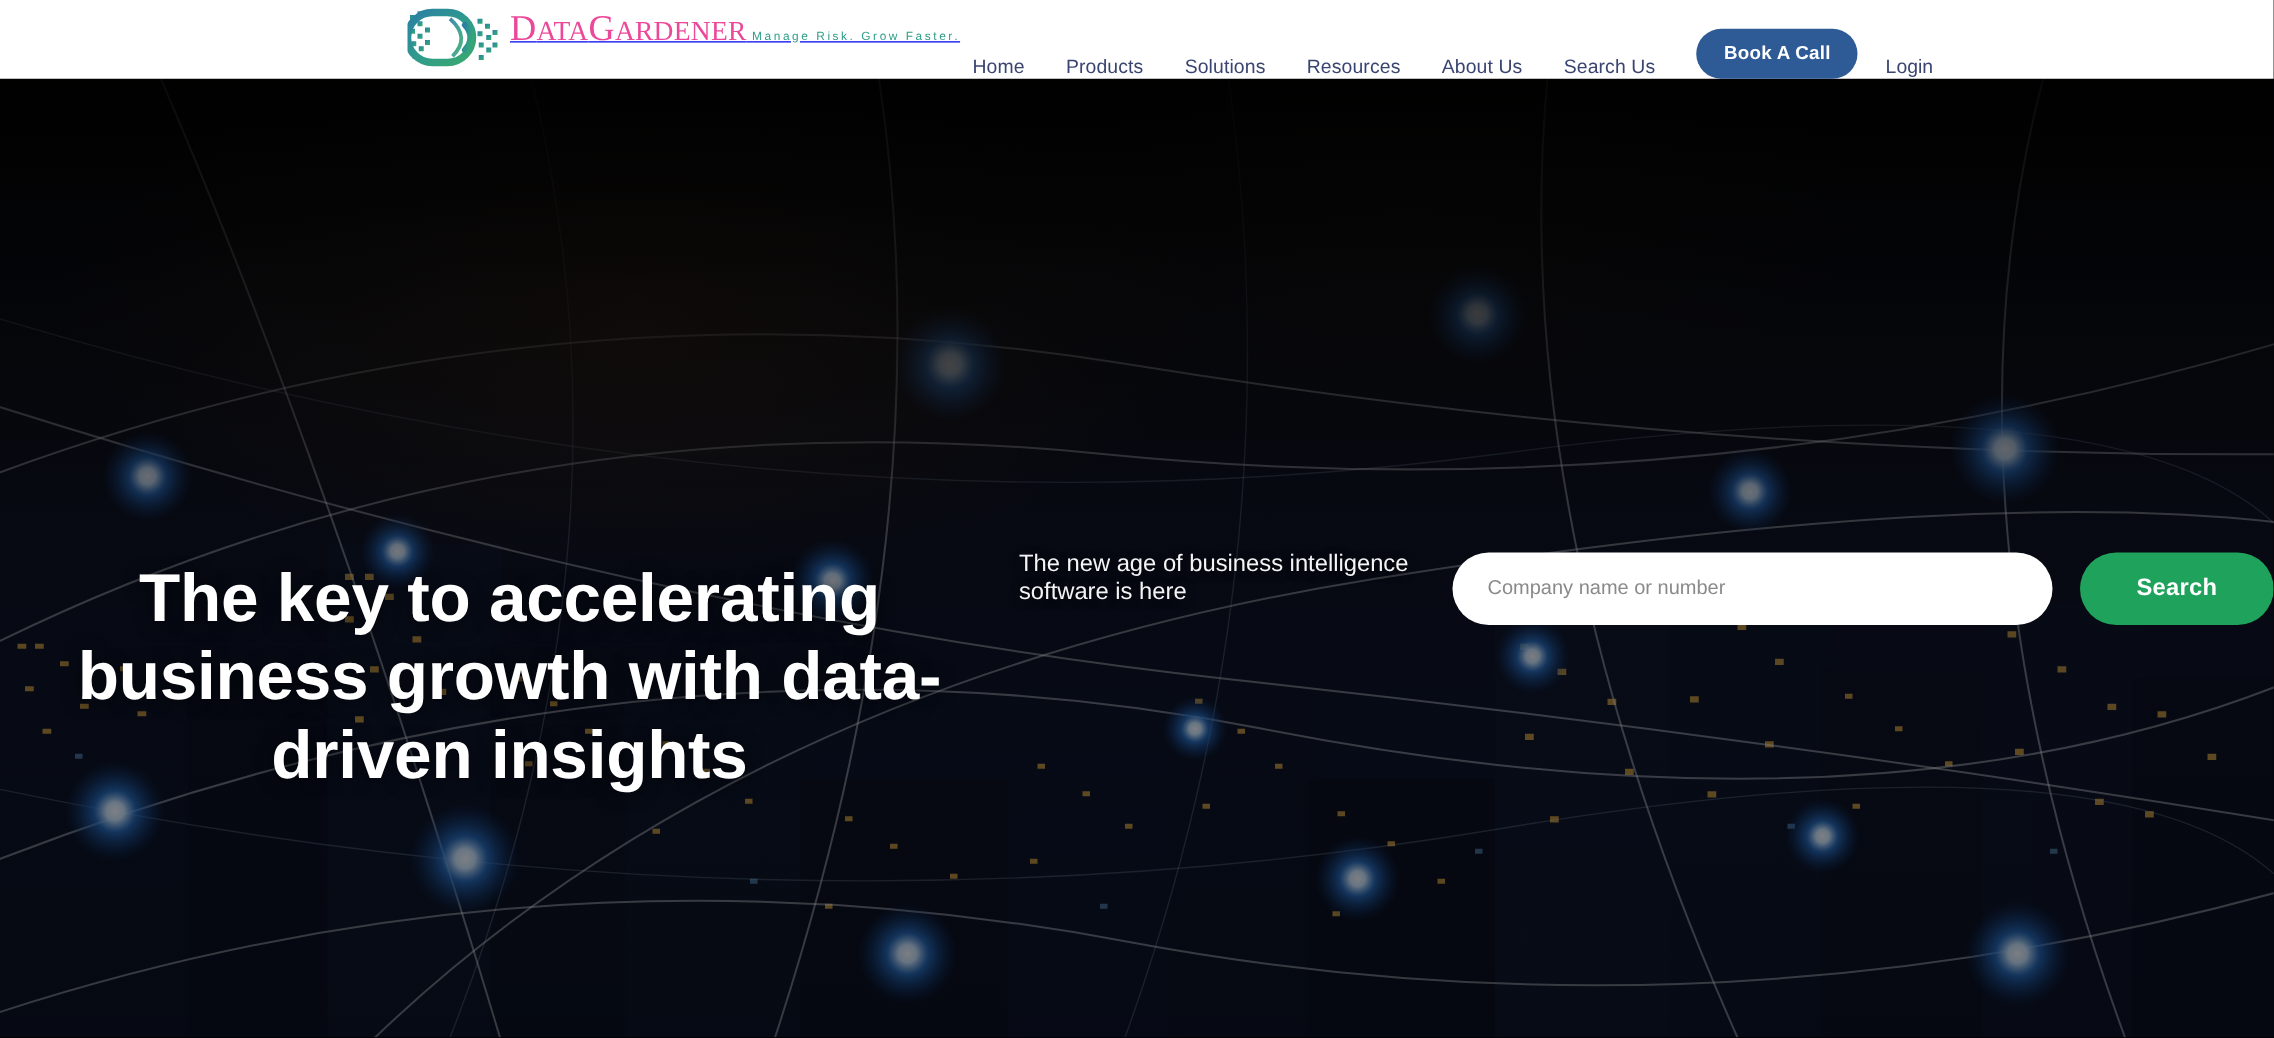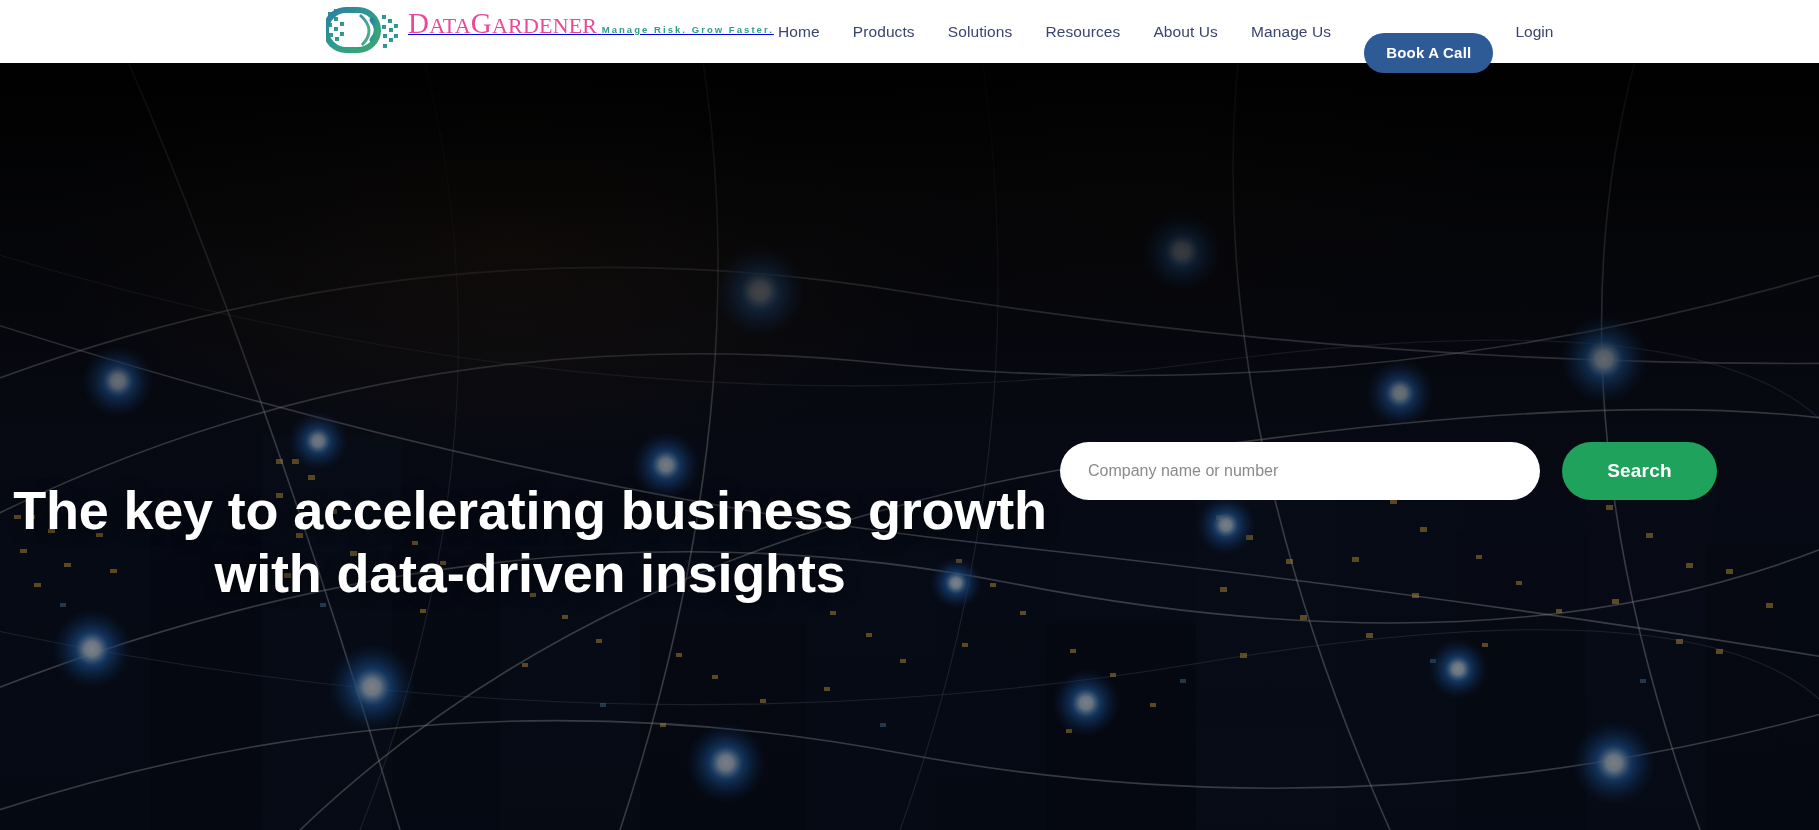--- a/index.html
+++ b/index.html
@@ -22,25 +22,25 @@
   }
   .logo-mark { position:relative; width:78px; height:48px; flex:none; }
   .logo-text { margin-left:4px; padding-top:3px; }
   .logo-title {
     font-family:"Liberation Serif", serif;
     font-size:29px; line-height:1; color:#ec4899;
     letter-spacing:0.2px; white-space:nowrap;
   }
   .logo-title .sm { font-size:22px; }
   .logo-tag {
-    margin-top:4px; font-size:9.5px; font-weight:bold;
+    margin-top:4px; font-size:9.5px; font-weight:normal;
     color:#2e9e88; letter-spacing:2.05px; white-space:nowrap;
   }
 
-  .nav { position:absolute; left:778px; top:0; height:63px; display:flex; align-items:center; }
+  .nav { position:absolute; left:778px; top:0; height:63px; display:flex; align-items:flex-end; }
   .nav-link {
     font-size:15.5px; color:#3a4470; text-decoration:none;
     margin-right:33px; white-space:nowrap; letter-spacing:0.1px;
   }
   .btn-call {
     background:#2e5a96; color:#fff; font-size:15px; font-weight:bold;
     border:none; border-radius:22px; padding:11px 22px 12px;
     white-space:nowrap; cursor:pointer; letter-spacing:0.2px;
     margin-right:22px;
     margin-top:42px;
@@ -148,21 +148,21 @@
         <span class="logo-tag">Manage Risk. Grow Faster.</span>
       </span>
     </a>
 
     <nav class="nav">
       <a class="nav-link" href="#">Home</a>
       <a class="nav-link" href="#">Products</a>
       <a class="nav-link" href="#">Solutions</a>
       <a class="nav-link" href="#">Resources</a>
       <a class="nav-link" href="#">About Us</a>
-      <a class="nav-link" href="#">Manage Us</a>
+      <a class="nav-link" href="#">Search Us</a>
       <button class="btn-call">Book A Call</button>
       <a class="nav-login" href="#">Login</a>
     </nav>
   </header>
 
   <section class="hero">
 
     <div class="hero-bg">
       <svg class="hero-city" viewBox="0 0 1819 767" preserveAspectRatio="none" aria-hidden="true">
         <defs>
@@ -311,20 +311,21 @@
           <circle cx="1458" cy="606" r="30" fill="url(#nodeG)"></circle>
           <circle cx="956" cy="520" r="26" fill="url(#nodeG)"></circle>
         </g>
       </svg>
       <div class="hero-warm"></div>
       <div class="hero-overlay"></div>
     </div>
 
     <div class="hero-content">
       <h1 class="headline">The key to accelerating business growth with data-driven insights</h1>
+      <p class="subhead">The new age of business intelligence software is here</p>
 
       <div class="search-row">
         <input class="search-input" type="text" placeholder="Company name or number" style="">
         <button class="btn-search">Search</button>
       </div>
     </div>
   </section>
 
 </div>
 

